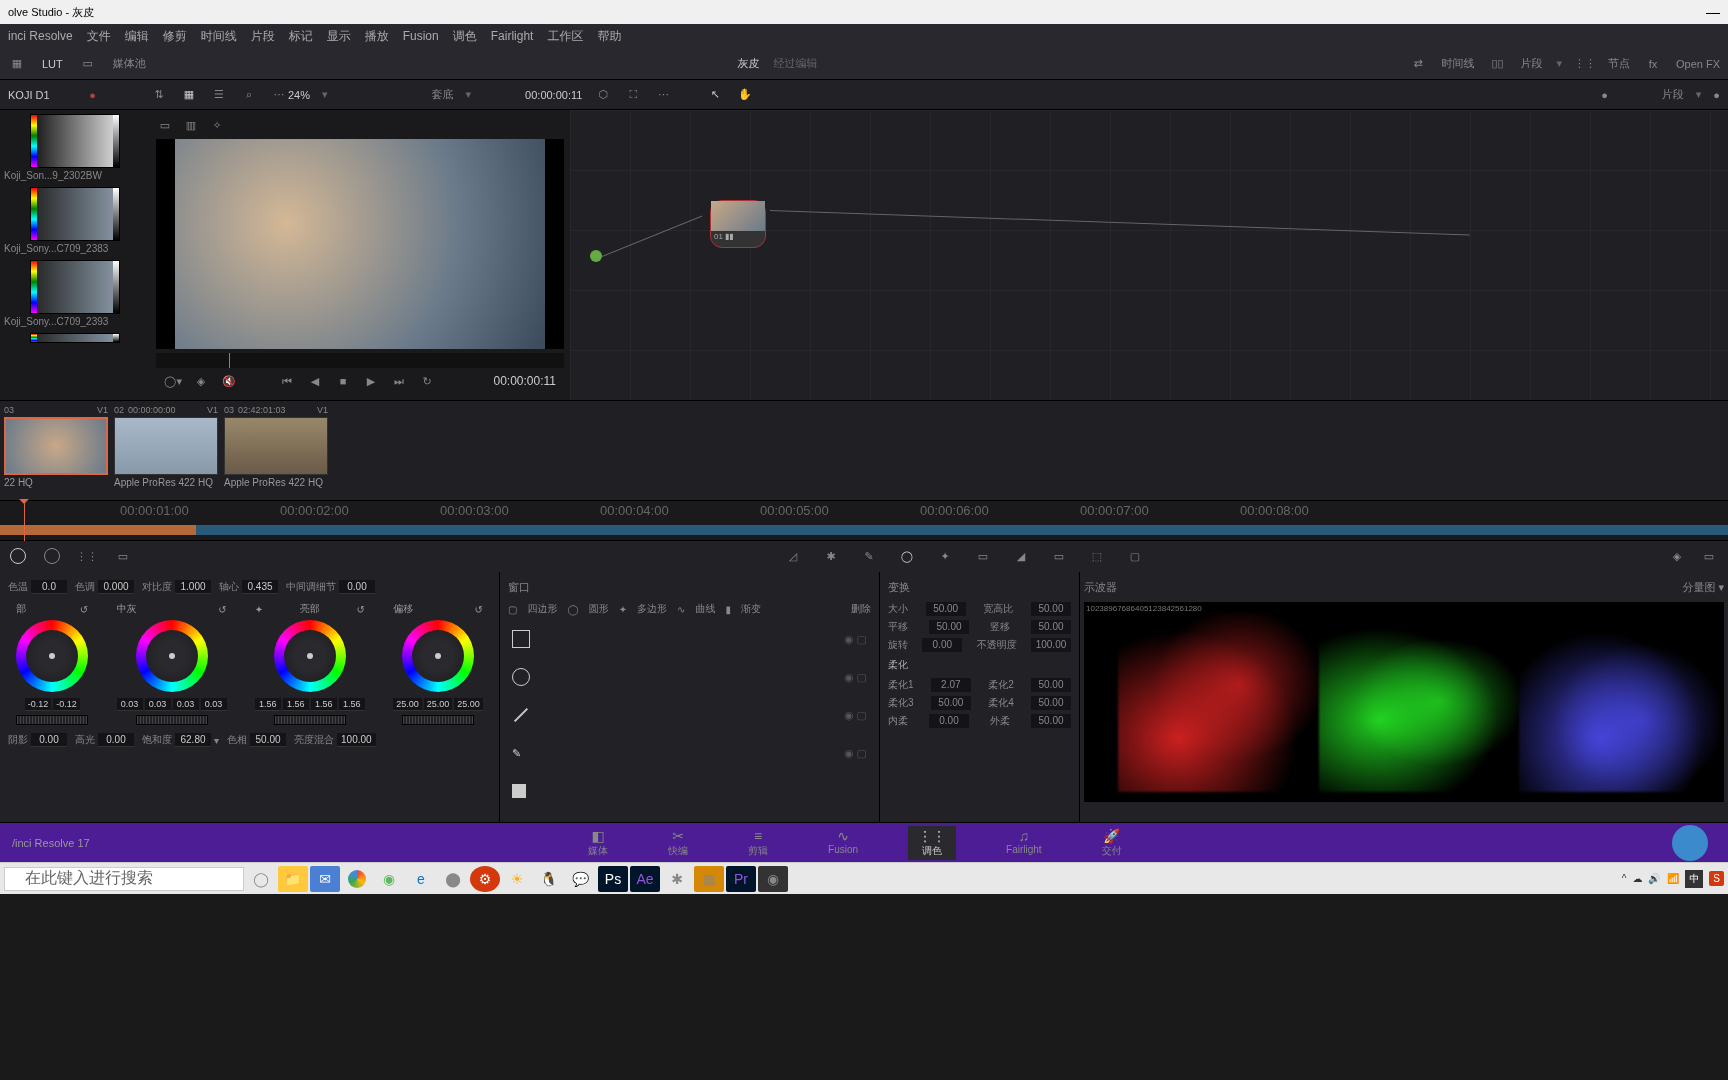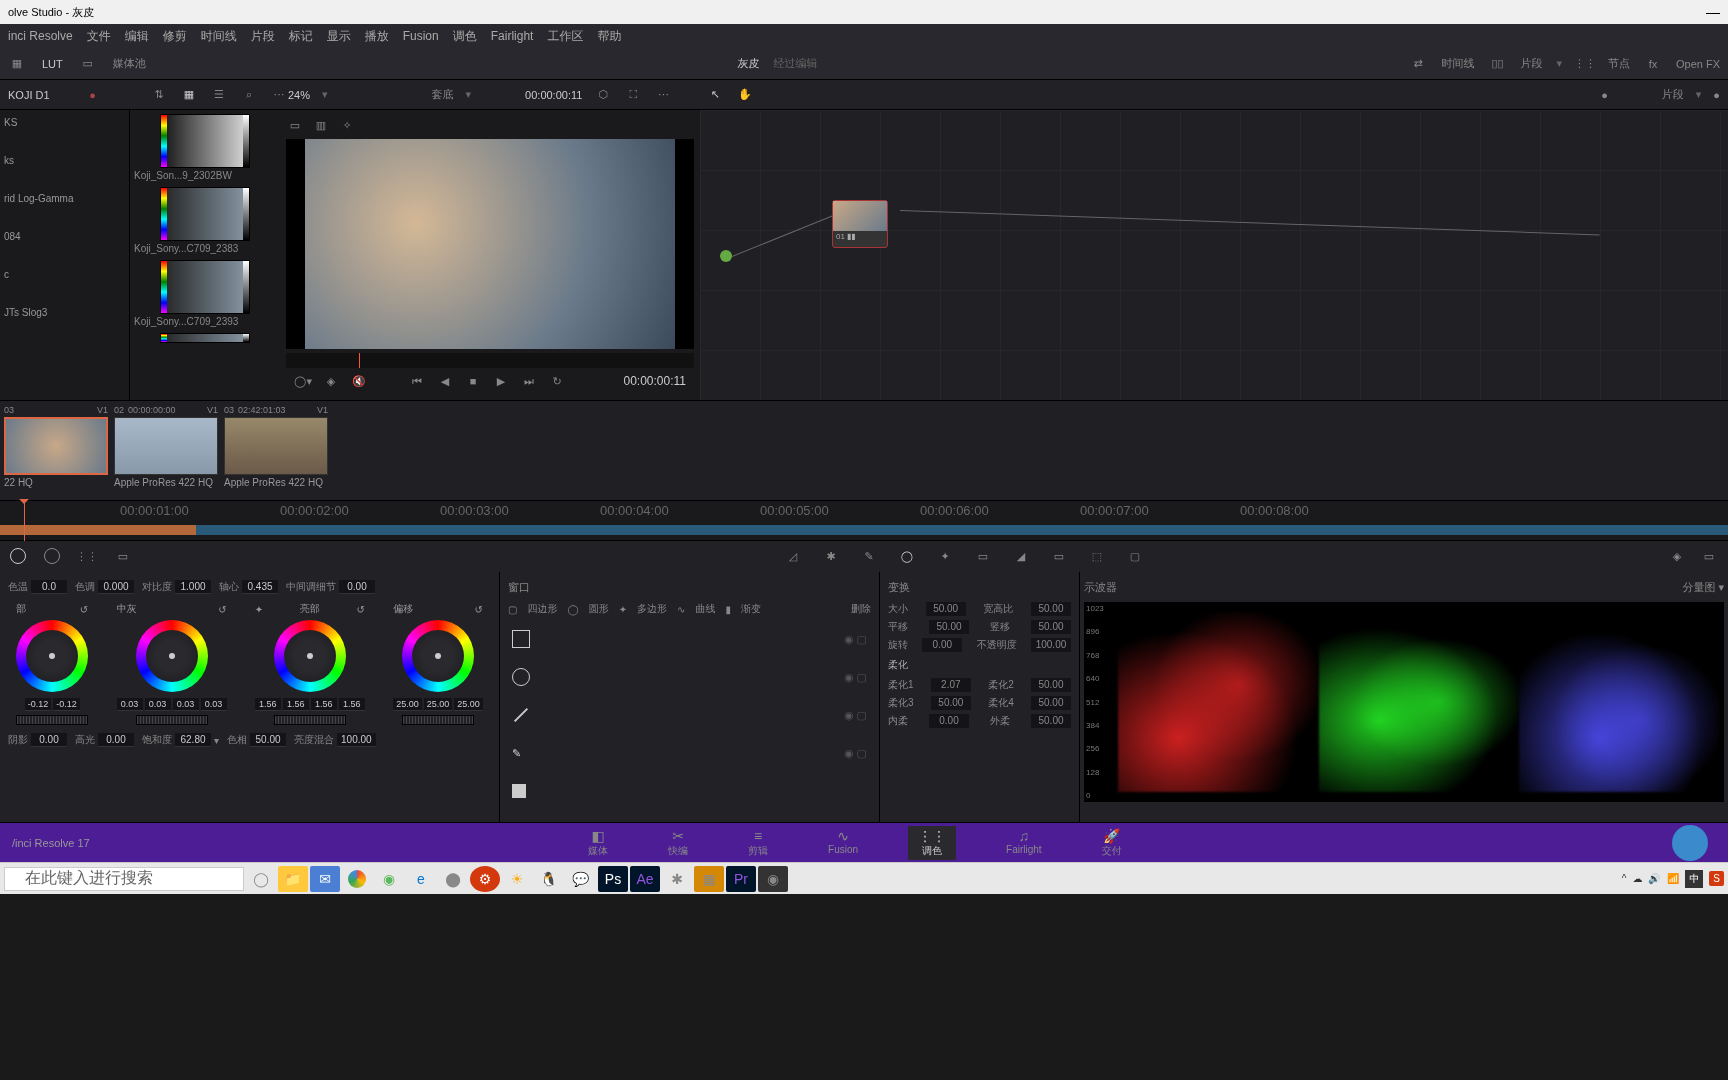--- a/index.html
+++ b/index.html
@@ -29,21 +29,21 @@
 .viewer { flex: 1; display: flex; flex-direction: column; padding: 6px; max-width: 420px; }
 .viewer-top { display: flex; gap: 8px; height: 20px; align-items: center; }
 .viewer-canvas { flex: 1; background: #000; margin: 4px 0; position: relative; display:flex; align-items:center; justify-content:center; }
 .viewer-img { width: 370px; height: 210px; background: radial-gradient(circle at 30% 40%, #d4b896, #6a7a8a 60%, #3a4a5a); position: relative; }
 .viewer-timeline { height: 16px; background: #111; position: relative; }
 .viewer-playhead { position: absolute; left: 18%; width: 1px; height: 100%; background: #ff5533; }
 .viewer-controls { display: flex; align-items: center; gap: 10px; padding: 4px 8px; }
 .viewer-tc { margin-left: auto; color: #ccc; font-size: 12px; }
 .node-panel { flex: 1; background: #1f1f24; position: relative; }
 .node-grid { position: absolute; inset: 0; background-image: linear-gradient(#28282c 1px, transparent 1px), linear-gradient(90deg, #28282c 1px, transparent 1px); background-size: 60px 60px; }
-.node { position: absolute; top: 90px; left: 132px; width: 56px; height: 48px; border: 1px solid #a33; background: #333; border-radius: 3px; }
+.node { position: absolute; top: 90px; left: 140px; width: 56px; height: 48px; border: 1px solid #a33; background: #333; border-radius: 12px; }
 .node-thumb { width: 100%; height: 30px; background: linear-gradient(135deg,#c8a888,#6a7a8a); }
 .node-label { font-size: 8px; padding: 1px 3px; color: #aaa; display:flex; align-items:center; gap:2px;}
 .node-in { position: absolute; top: 140px; left: 20px; width: 12px; height: 12px; background: #6a4; border-radius: 50%; }
 .node-line1 { position: absolute; top: 146px; left: 32px; width: 108px; height: 1px; background: #666; transform-origin: left; transform: rotate(-22deg); }
 .node-line2 { position: absolute; top: 100px; left: 200px; width: 700px; height: 1px; background: #666; transform-origin: left; transform: rotate(2deg);}
 .clips-row { height: 100px; background: #1f1f24; display: flex; padding: 4px; gap: 6px; border-top: 1px solid #000; }
 .clip { width: 104px; }
 .clip-header { font-size: 9px; color: #888; display: flex; gap: 4px; align-items: flex-end; }
 .clip-thumb { width: 100%; height: 58px; background: #556; border: 1px solid #333; margin: 2px 0; }
 .clip-thumb.active { border: 2px solid #d64; }
@@ -80,21 +80,21 @@
 .qualifier-panel { width: 380px; border-right: 1px solid #000; padding: 4px 8px; }
 .qual-tabs { display: flex; gap: 10px; font-size: 10px; margin: 4px 0; align-items: center;}
 .shape-row { display: flex; align-items: center; height: 38px; gap: 8px; padding: 0 4px;}
 .shape-icon { width: 18px; height: 18px; border: 1.5px solid #ccc; }
 .shape-icon.circ { border-radius: 50%; }
 .transform-panel { width: 200px; padding: 4px 8px; border-right: 1px solid #000; font-size: 10px; }
 .tp-row { display: flex; justify-content: space-between; margin: 4px 0; }
 .tp-row .val { background: #141418; padding: 1px 4px; min-width: 40px; text-align: center; color: #888; }
 .scopes-panel { flex: 1; padding: 4px; }
 .scope-canvas { width: 100%; height: 200px; background: #000; position: relative; margin-top: 4px;}
-.scope-scale { position: absolute; left: 2px; top: 0; bottom: 0; width: 30px; display: flex; flex-direction: column; justify-content: space-between; font-size: 8px; color: #777; padding: 2px 0;}
+.scope-scale { position: absolute; left: 2px; top: 0; bottom: 0; width: 30px; display: flex; flex-direction: row; justify-content: space-between; font-size: 8px; color: #777; padding: 2px 0; text-align: center;}
 .scope-wave { position: absolute; left: 34px; right: 4px; top: 10px; bottom: 10px; display: flex; }
 .wave-ch { flex: 1; position: relative; }
 .wave-r { background: radial-gradient(ellipse at 30% 70%, rgba(255,40,40,0.8), transparent 60%), radial-gradient(ellipse at 60% 40%, rgba(255,40,40,0.6), transparent 50%); filter: blur(1px);}
 .wave-g { background: radial-gradient(ellipse at 30% 60%, rgba(40,255,40,0.8), transparent 60%), radial-gradient(ellipse at 60% 50%, rgba(40,255,40,0.6), transparent 50%); filter: blur(1px);}
 .wave-b { background: radial-gradient(ellipse at 40% 70%, rgba(80,80,255,0.8), transparent 60%), radial-gradient(ellipse at 60% 60%, rgba(80,80,255,0.6), transparent 50%); filter: blur(1px);}
 .bottom-nav { height: 40px; background: #4c1d95; display: flex; align-items: center; border-top: 1px solid #000; }
 .nav-left { font-size: 11px; color: #999; padding: 0 12px; }
 .nav-center { flex: 1; display: flex; justify-content: center; gap: 40px; }
 .nav-item { display: flex; flex-direction: column; align-items: center; font-size: 10px; color: #888; cursor: pointer; padding: 2px 10px;}
 .nav-item.active { background: #2a2a2e; color: #ccc; }
@@ -184,30 +184,20 @@
   <div class="tb3-right">
     <span style="color:#888">●</span>
     <span style="width:30px"></span>
     <span>片段</span>
     <span style="color:#666">▾</span>
     <span style="color:#888">●</span>
   </div>
 </div>
 
 <div class="main-upper">
-  <div class="lut-panel">
-    <div class="lut-tree">
-      <div>KS</div>
-      <div style="margin-top:20px">ks</div>
-      <div style="margin-top:20px">rid Log-Gamma</div>
-      <div style="margin-top:20px">084</div>
-      <div style="margin-top:20px">c</div>
-      <div style="margin-top:20px">JTs Slog3</div>
-    </div>
-  </div>
   <div class="lut-list">
     <div class="lut-item">
       <div class="lut-thumb" style="background:linear-gradient(90deg,#111,#ddd)"></div>
       <div class="lut-name">Koji_Son...9_2302BW</div>
     </div>
     <div class="lut-item">
       <div class="lut-thumb"></div>
       <div class="lut-name">Koji_Sony...C709_2383</div>
     </div>
     <div class="lut-item">

